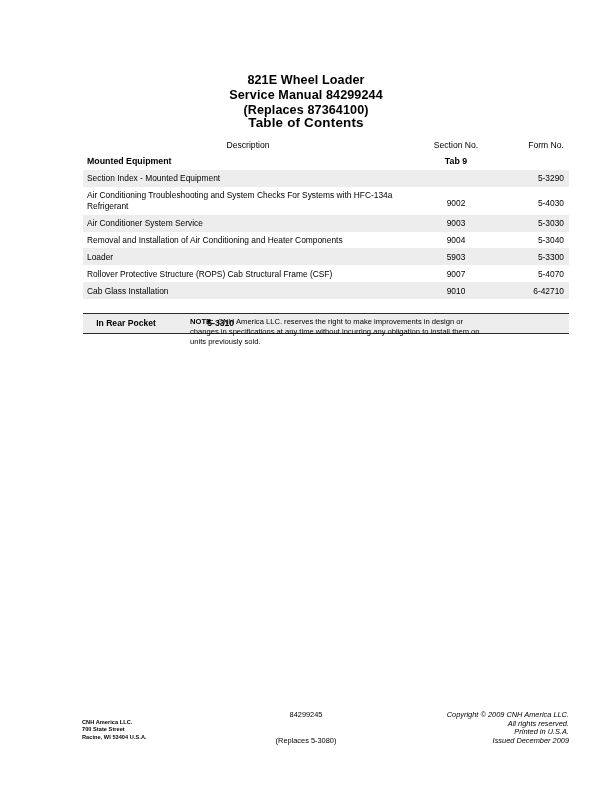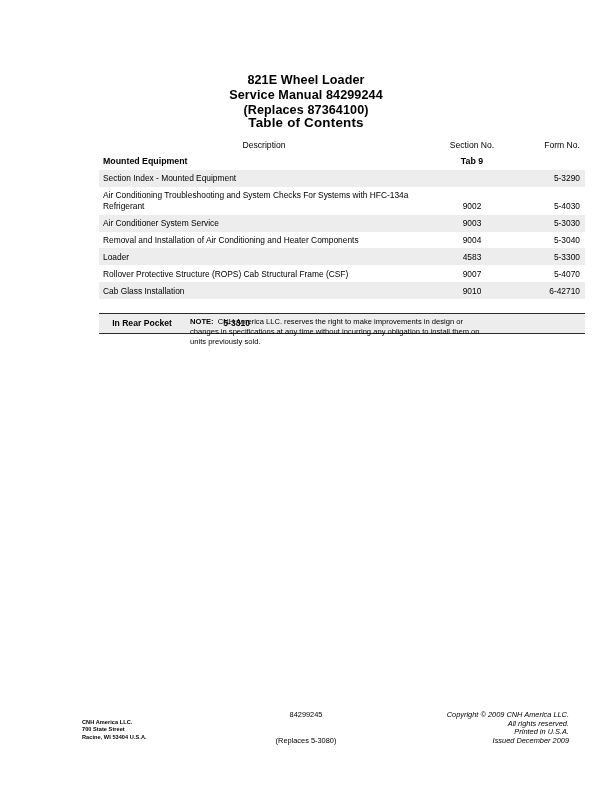--- a/index.html
+++ b/index.html
@@ -52,24 +52,23 @@
 
   
   .toc-table {
     position: absolute;
     left: 83px;
     top: 140px;
     width: 486px;
   }
   .row {
     display: flex;
-    align-items: flex-end;
+    align-items: center;
     box-sizing: border-box;
     width: 100%;
-    margin-left: 16px;
   }
   .c-desc {
     flex: 1 1 auto;
     padding-left: 4px;
     padding-right: 6px;
     box-sizing: border-box;
   }
   .c-sec {
     flex: 0 0 86px;
     text-align: center;
@@ -235,21 +234,21 @@
     </div>
 
     <div class="row row-item">
       <div class="c-desc">Removal and Installation of Air Conditioning and Heater Components</div>
       <div class="c-sec">9004</div>
       <div class="c-form">5-3040</div>
     </div>
 
     <div class="row row-item shaded">
       <div class="c-desc">Loader</div>
-      <div class="c-sec">4583</div>
+      <div class="c-sec">5903</div>
       <div class="c-form">5-3300</div>
     </div>
 
     <div class="row row-item">
       <div class="c-desc">Rollover Protective Structure (ROPS) Cab Structural Frame (CSF)</div>
       <div class="c-sec">9007</div>
       <div class="c-form">5-4070</div>
     </div>
 
     <div class="row row-item shaded">

